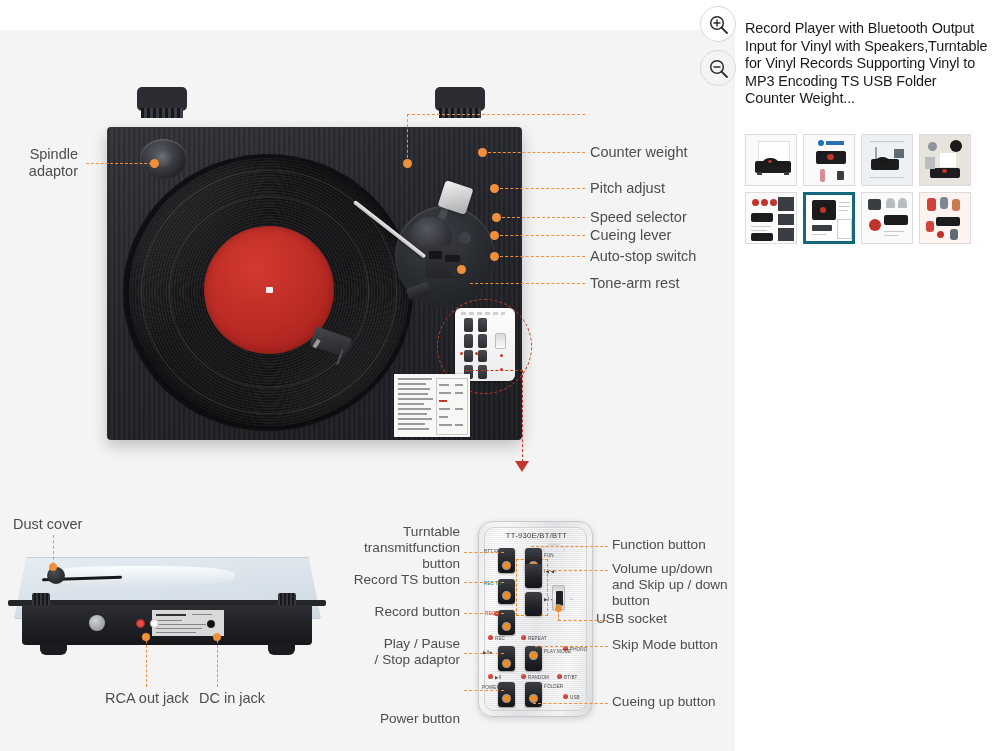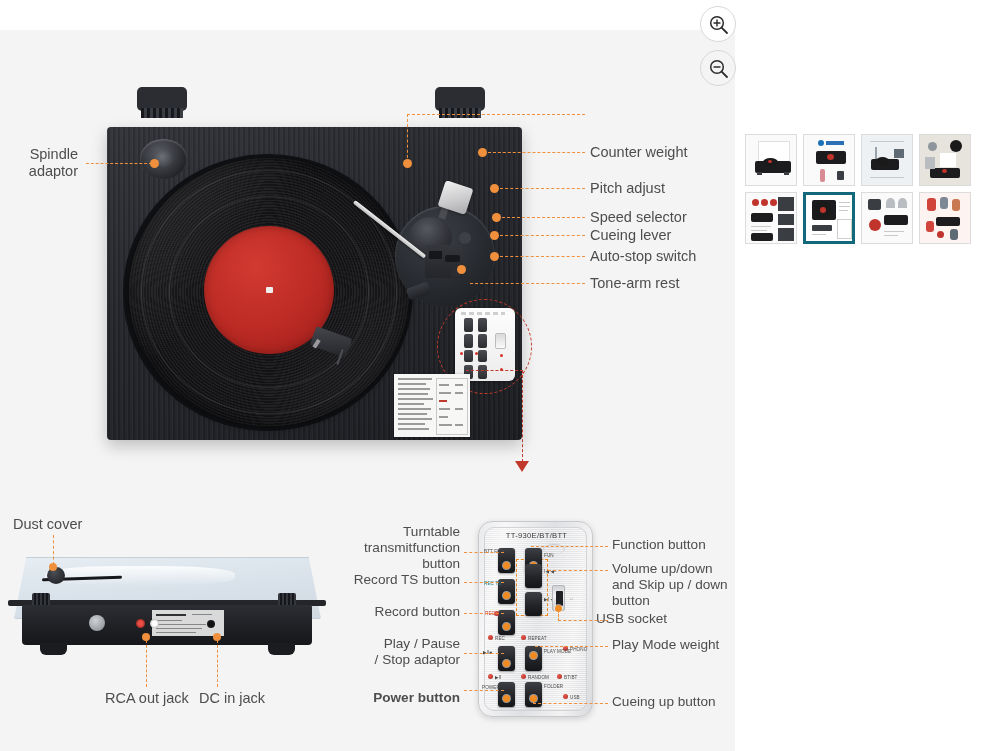--- a/index.html
+++ b/index.html
@@ -276,20 +276,21 @@
   <div class="zoom-btn" id="zoom-out">
     <span>
       <svg width="22" height="22" viewBox="0 0 22 22">
         <circle cx="9" cy="9" r="6.3" fill="none" stroke="#2b2b2b" stroke-width="1.5"></circle>
         <line x1="13.6" y1="13.6" x2="19" y2="19" stroke="#2b2b2b" stroke-width="1.8" stroke-linecap="round"></line>
         <line x1="6" y1="9" x2="12" y2="9" stroke="#2b2b2b" stroke-width="1.4" stroke-linecap="round"></line>
       </svg>
     </span>
   </div>
 
+  <div class="product-title">Record Player with Bluetooth Output Input for Vinyl with Speakers,Turntable for Vinyl Records Supporting Vinyl to MP3 Encoding TS USB Folder Counter Weight...</div>
 
   <div class="thumb-grid">
 
     <div class="thumb" style="left:0px;top:0px;">
       <div class="thumb-inner">
         <div class="mini mini-white" style="left:12px;top:6px;width:30px;height:20px;border:1px solid #e0e0e0;"></div>
         <div class="mini mini-tt" style="left:9px;top:26px;width:36px;height:12px;border-radius:2px;"></div>
         <div class="mini mini-disc" style="left:17px;top:23px;width:15px;height:8px;"></div>
         <div class="mini mini-red" style="left:22px;top:25px;width:4px;height:3px;"></div>
         <div class="mini mini-dk" style="left:11px;top:37px;width:5px;height:3px;"></div>
@@ -617,34 +618,34 @@
   <div class="callout right c-small" style="left:330px;top:572px;width:130px;">Record TS button</div>
   <div class="dash-h" style="left:464px;top:582px;width:40px;"></div>
 
   <div class="callout right c-small" style="left:330px;top:604px;width:130px;">Record button</div>
   <div class="dash-h" style="left:464px;top:613px;width:40px;"></div>
 
   <div class="callout right c-small" style="left:330px;top:636px;width:130px;">Play / Pause
 / Stop adaptor</div>
   <div class="dash-h" style="left:464px;top:653px;width:40px;"></div>
 
-  <div class="callout right c-small" style="left:330px;top:690px;width:130px;font-weight:bold;">Power button</div>
+  <div class="callout right c-small" style="left:330px;top:711px;width:130px;">Power button</div>
   <div class="dash-h" style="left:464px;top:690px;width:40px;"></div>
 
   <div class="callout left c-small" style="left:612px;top:537px;width:150px;">Function button</div>
   <div class="dash-h" style="left:531px;top:546px;width:77px;"></div>
 
   <div class="callout left c-small" style="left:612px;top:561px;width:150px;">Volume up/down
 and Skip up / down
 button</div>
   <div class="dash-h" style="left:548px;top:570px;width:60px;"></div>
 
   <div class="callout left c-small" style="left:596px;top:611px;width:150px;">USB socket</div>
   <div class="dash-h" style="left:558px;top:620px;width:50px;"></div>
   <div class="dash-v" style="left:558px;top:606px;height:15px;"></div>
 
-  <div class="callout left c-small" style="left:612px;top:637px;width:150px;">Play Mode weight</div>
+  <div class="callout left c-small" style="left:612px;top:637px;width:150px;">Skip Mode button</div>
   <div class="dash-h" style="left:535px;top:646px;width:73px;"></div>
 
   <div class="callout left c-small" style="left:612px;top:694px;width:150px;">Cueing up button</div>
   <div class="dash-h" style="left:533px;top:703px;width:75px;"></div>
   <div class="dash-v" style="left:533px;top:695px;height:9px;"></div>
 </div>
 
 </body></html>

